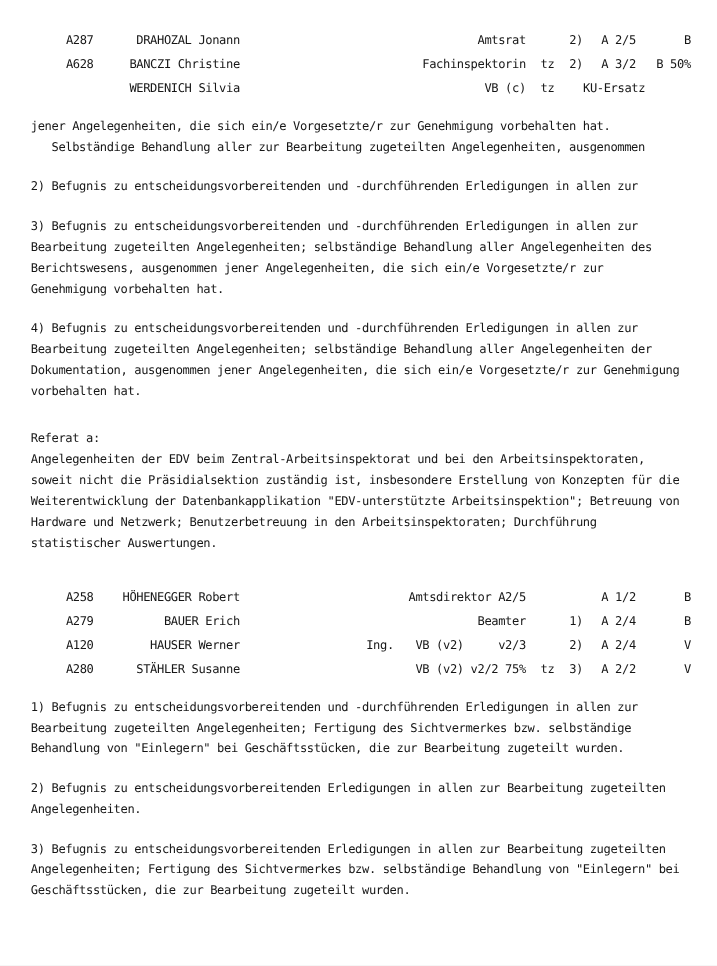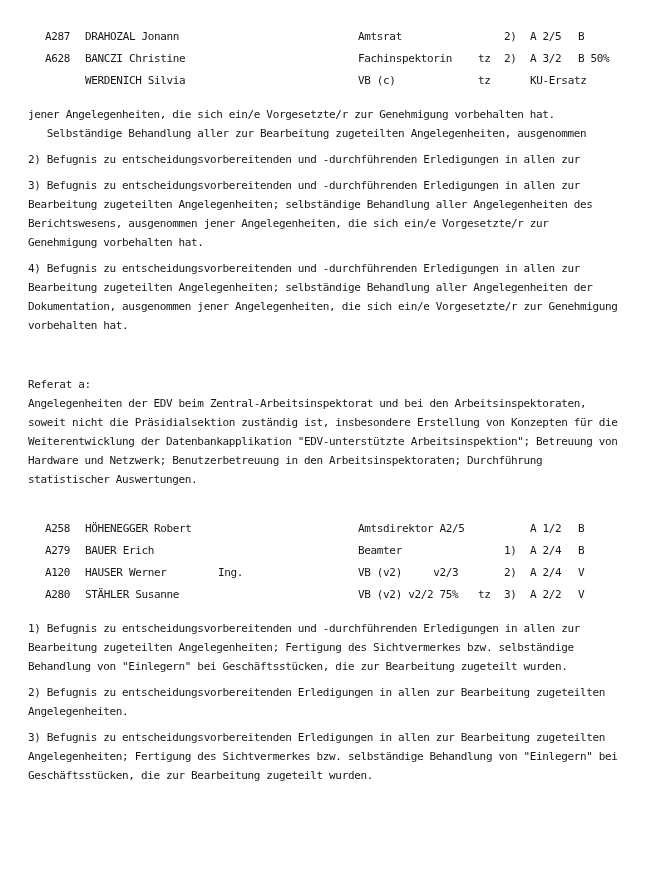--- a/index.html
+++ b/index.html
@@ -24,29 +24,29 @@
   
   .staff-table {
     margin-left: 17px;
   }
   .staff-row {
     display: grid;
     grid-template-columns: 40px 133px 140px 120px 26px 26px 48px 1fr;
     line-height: 22px;
     white-space: pre;
   }
-  .cell { white-space: pre; overflow: visible; }
+  .cell { white-space: pre; overflow: visible; text-align: right; }
   
-  .para { margin-top: 7px; }
+  .para { margin-top: 17px; }
   .para .line,
   .referat .line {
     line-height: 19px;
     white-space: pre;
   }
-  .referat { margin-top: 40px; }
+  .referat { margin-top: 24px; }
   .table-bottom { margin-top: 29px; }
   .para-after-table { margin-top: 13px; }
 </style>
 </head>
 <body>
 
 <div class="page">
 
   <div class="staff-table">
     <div class="staff-row">

